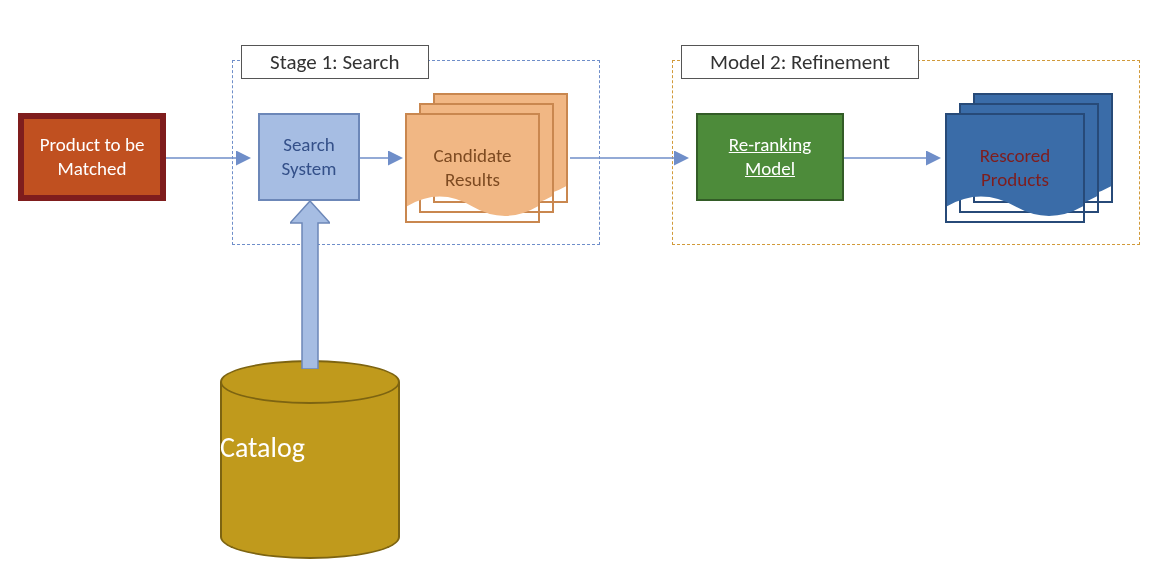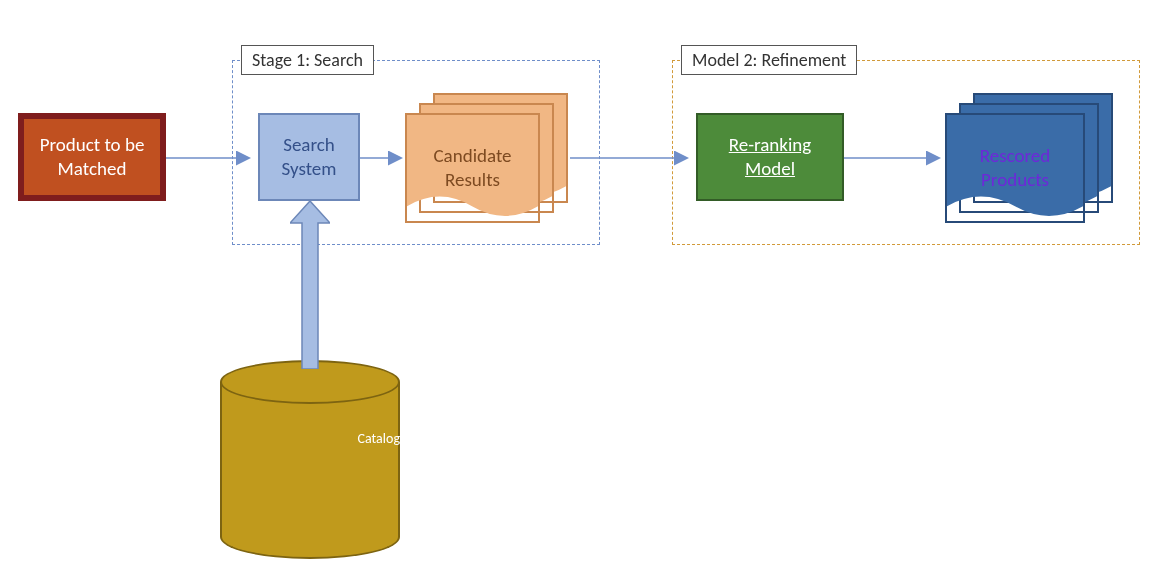--- a/index.html
+++ b/index.html
@@ -63,44 +63,44 @@
     background: #4d8b3a;
     border: 2px solid #335c27;
     text-decoration: underline;
   }
   
   .rescored { position:absolute; left:945px; top:93px; width:175px; height:130px; }
   .res-doc { border-color:#274a78; width:140px; height:110px; }
   .res-doc.d3 { left:28px; top:0; }
   .res-doc.d2 { left:14px; top:10px; }
   .res-doc.d1 { left:0;  top:20px; }
-  .res-doc .label { color:#6d28d9;text-align:center; }
+  .res-doc .label { color:#7f1d1d;text-align:center; }
 
   
   .stage {
     position:absolute;
     border:1.5px dashed;
   }
   .stage1 {
     left:232px; top:60px;
     width:368px; height:185px;
     border-color:#6f8ec9;
   }
   .stage2 {
     left:672px; top:60px;
     width:468px; height:185px;
     border-color:#d19a3a;
   }
   .stage-label {
     position:absolute;
     background:#fff;
     color:#333;
-    font-size:18px;
+    font-size:21px;
     border:1px solid #555;
-    padding:3px 10px;
+    padding:3px 28px;
     top:-16px;
     left:8px;
     white-space:nowrap;
   }
 
   
   .catalog {
     position:absolute;
     left:220px; top:360px;
     width:180px; height:195px;
@@ -125,21 +125,21 @@
     position:absolute;
     left:0; top:155px;
     width:180px; height:44px;
     background:#c09a1c;
     border:2px solid #7d6411;
     border-top:none;
     border-radius:0 0 90px 90px / 0 0 22px 22px;
   }
   .catalog .label {
     position:absolute; left:0; top:70px; width:100%;
-    text-align:right; color:#fff; font-size:14px;
+    text-align:left; color:#fff; font-size:28px;
   }
 
   
   .arrow {
     position:absolute;
     pointer-events:none;
   }
 </style>
 </head>
 <body>

